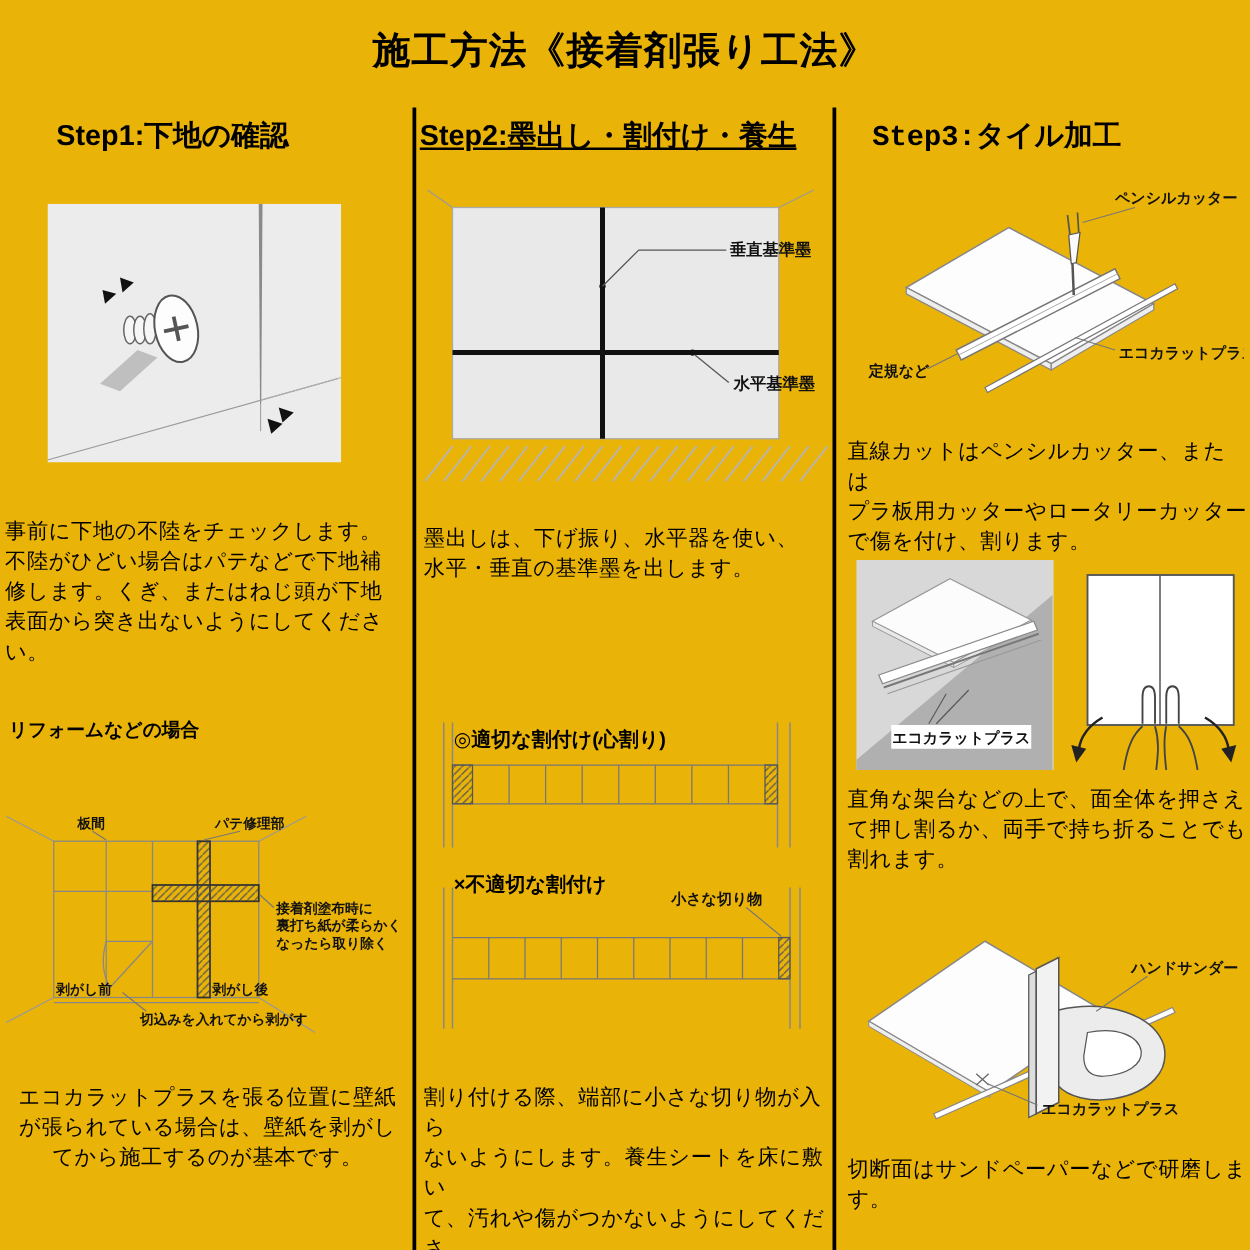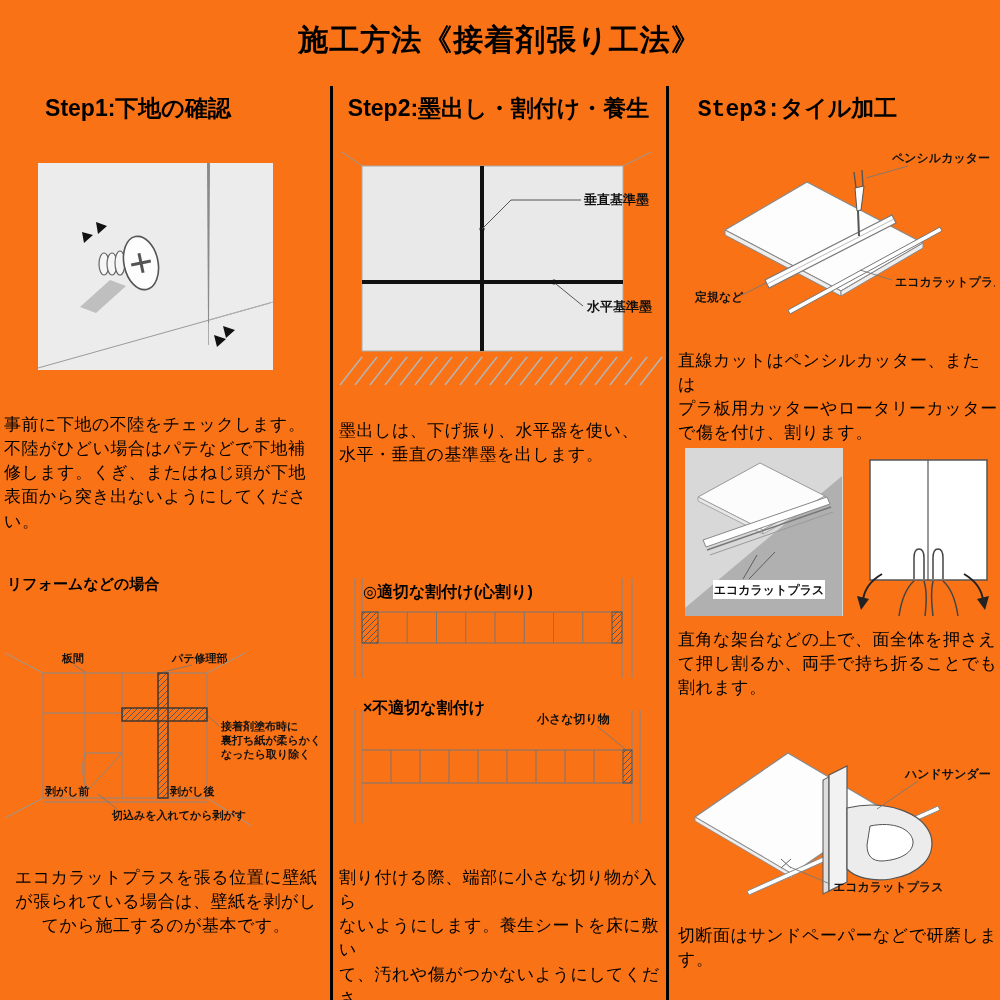--- a/index.html
+++ b/index.html
@@ -1,23 +1,23 @@
 <!DOCTYPE html>
 <html><head>
 <meta charset="utf-8">
 <style>
   html,body{margin:0;padding:0;background:#fff;}
-  .page{position:relative;width:1000px;height:1000px;background:#f97316;overflow:hidden;
+  .page{position:relative;width:1000px;height:1000px;background:#eab308;overflow:hidden;
         font-family:"Liberation Sans","DejaVu Sans",sans-serif;color:#000;}
   .title{position:absolute;top:20px;left:0;width:100%;text-align:center;
          font-size:30px;font-weight:bold;letter-spacing:1px;margin:0;}
   .stephdr{position:absolute;top:93px;font-size:23px;font-weight:bold;
            text-align:center;white-space:nowrap;}
   #hdr1{left:0;width:276px;}
-  #hdr2{left:331px;width:335px;}
+  #hdr2{left:319px;width:335px;text-decoration:underline;}
   #hdr3{left:640px;width:315px;font-family:Liberation Mono, monospace;}
   .vdiv{position:absolute;top:86px;width:3px;height:914px;background:#000;}
   #vdiv1{left:330px;}
   #vdiv2{left:666px;}
   .body{position:absolute;font-size:17px;line-height:1.42;letter-spacing:0.5px;
         white-space:pre-line;text-align:left;}
   .sub{position:absolute;font-weight:bold;white-space:nowrap;}
   svg{position:absolute;}
   svg text{font-family:"Liberation Sans","DejaVu Sans",sans-serif;fill:#111;font-weight:bold;}
   .t11{font-size:11px;} .t12{font-size:12px;} .t13{font-size:13px;}

